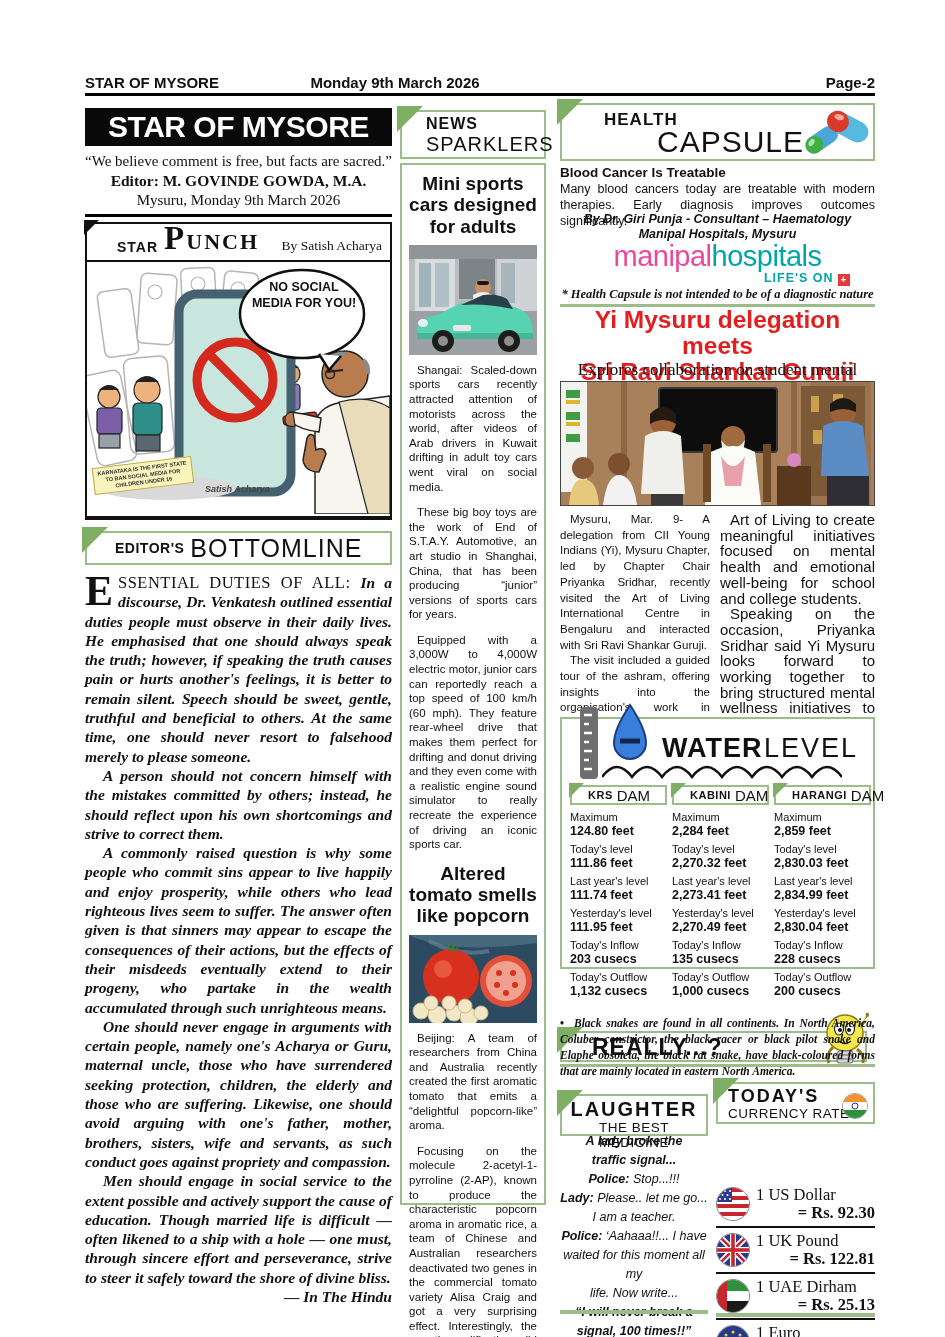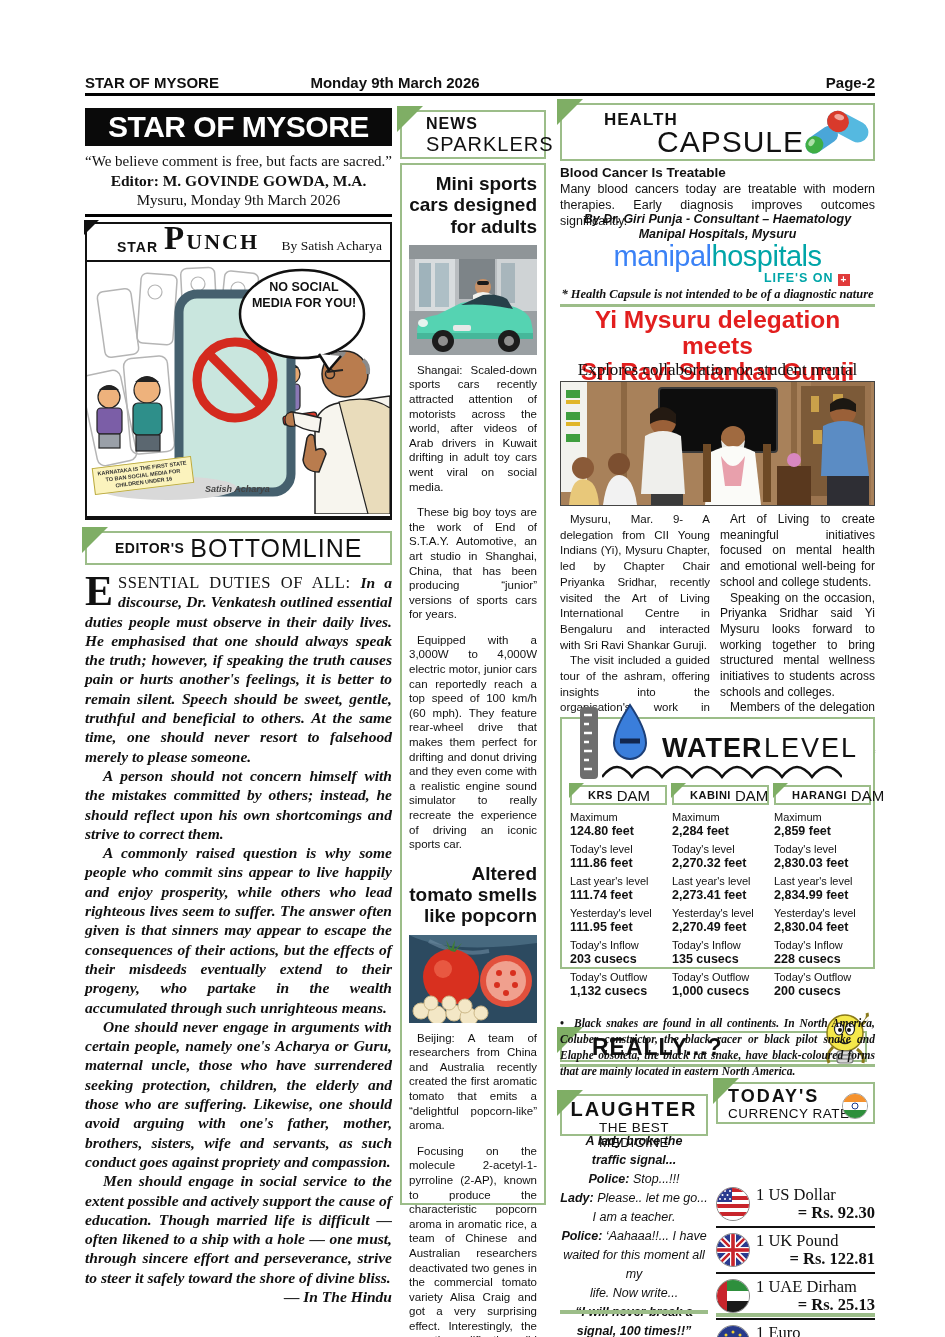--- a/index.html
+++ b/index.html
@@ -53,47 +53,47 @@
   .dropcap{float:left;font-size:42px;line-height:32px;font-weight:bold;font-style:normal;padding:2px 5px 0 0;}
   .lead-caps{font-style:normal;font-weight:normal;font-size:16.5px;letter-spacing:.5px;}
   .bl-credit{text-align:right;font-weight:bold;}
 
   
   .ns-head{left:400px;top:110px;width:146px;height:49px;}
   .ns-head-inner{padding:3px 0 0 24px;}
   .ns-bold{font-weight:bold;font-size:16px;letter-spacing:1px;}
   .ns-light{font-size:20px;letter-spacing:1px;margin-top:0px;}
   .mid-box{left:400px;top:163px;width:146px;height:1042px;padding:6px 7px;}
-  .mid-title{font-weight:bold;font-size:19px;line-height:1.12;text-align:right;margin:2px 0 8px;}
+  .mid-title{font-weight:bold;font-size:19px;line-height:1.12;text-align:center;margin:2px 0 8px;}
   .mid-box p{margin:0 0 11px;font-size:11.5px;line-height:14.6px;text-align:justify;text-indent:8px;}
   .mid-img{width:128px;height:110px;margin:0 auto 8px;position:relative;overflow:hidden;}
   .mid-img2{width:128px;height:88px;margin:0 auto 8px;position:relative;overflow:hidden;}
 
   
   .hc-box{left:560px;top:103px;width:315px;height:58px;}
   .hc-bold{position:absolute;left:42px;top:5px;font-weight:bold;font-size:17px;letter-spacing:1px;}
   .hc-light{position:absolute;left:95px;top:20px;font-size:30px;letter-spacing:1px;}
   .hc-pills{position:absolute;right:2px;top:1px;}
   .hc-title{left:560px;top:165px;width:315px;font-weight:bold;font-size:13.5px;}
   .hc-body{left:560px;top:181px;width:315px;font-size:12.5px;line-height:16px;text-align:justify;}
   .hc-by{left:560px;top:212px;width:315px;text-align:center;font-weight:bold;font-style:italic;font-size:12.5px;}
   .hc-by2{left:560px;top:227px;width:315px;text-align:center;font-weight:bold;font-style:italic;font-size:12.5px;}
   .mh-logo{left:560px;top:240px;width:315px;text-align:center;font-size:29px;letter-spacing:-.5px;}
-  .mh-navy{color:#3b82f6;}
+  .mh-navy{color:#ec4899;}
   .mh-teal{color:#00a5a8;}
   .mh-tag{left:560px;top:271px;width:290px;text-align:right;color:#00a5a8;font-weight:bold;font-size:12.5px;letter-spacing:1px;}
   .mh-cross{display:inline-block;width:12px;height:12px;background:#e03a3a;color:#fff;font-size:10px;line-height:12px;text-align:center;font-weight:bold;vertical-align:-1px;}
   .hc-disc{left:560px;top:287px;width:315px;text-align:center;font-family:"Liberation Serif",serif;
            font-weight:bold;font-style:italic;font-size:12.5px;}
   .green-rule{background:#9cbd89;height:3px;}
   .yi-headline{left:556px;top:307px;width:323px;text-align:center;color:#e21e1e;font-weight:bold;font-size:24.5px;line-height:26px;}
   .yi-sub{left:560px;top:360px;width:315px;text-align:center;font-family:"Liberation Serif",serif;font-size:17px;}
   .yi-photo{left:560px;top:381px;width:313px;height:123px;border:1px solid #444;overflow:hidden;}
   .yi-col1{left:560px;top:512px;width:150px;font-size:11.5px;line-height:15.7px;text-align:justify;}
-  .yi-col2{left:720px;top:512px;width:155px;font-size:12px;line-height:15.7px;text-align:justify;}
+  .yi-col2{left:720px;top:512px;width:155px;font-size:15px;line-height:15.7px;text-align:justify;}
   .yi-col1 p,.yi-col2 p{margin:0;text-indent:10px;}
 
   .wl-box{left:560px;top:717px;width:315px;height:252px;}
   .wl-word{position:absolute;left:100px;top:14px;font-weight:bold;font-size:27px;letter-spacing:1px;}
   .wl-word2{position:absolute;left:202px;top:14px;font-size:27px;letter-spacing:2px;font-weight:normal;}
   .dam-col{position:absolute;width:97px;top:66px;}
   .dam-head{position:relative;border:2px solid #9cbd89;height:20px;display:flex;align-items:center;padding-left:16px;box-sizing:border-box;background:#fff;}
   .dam-bold{font-weight:bold;font-size:11px;letter-spacing:.5px;}
   .dam-light{font-size:15px;margin-left:4px;font-weight:normal;}
   .dam-rows{margin-top:6px;}

